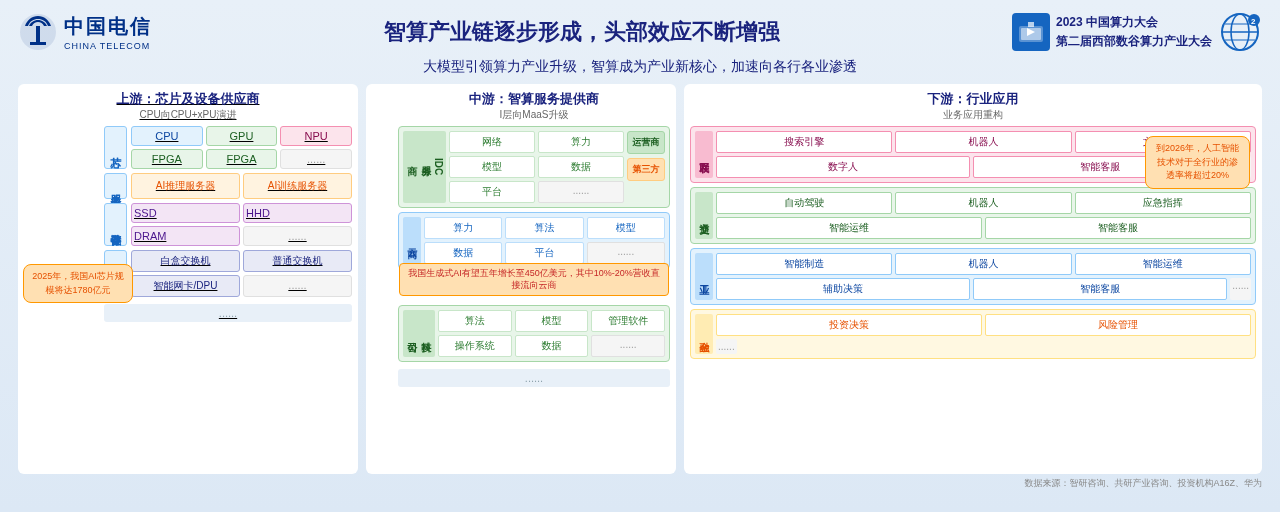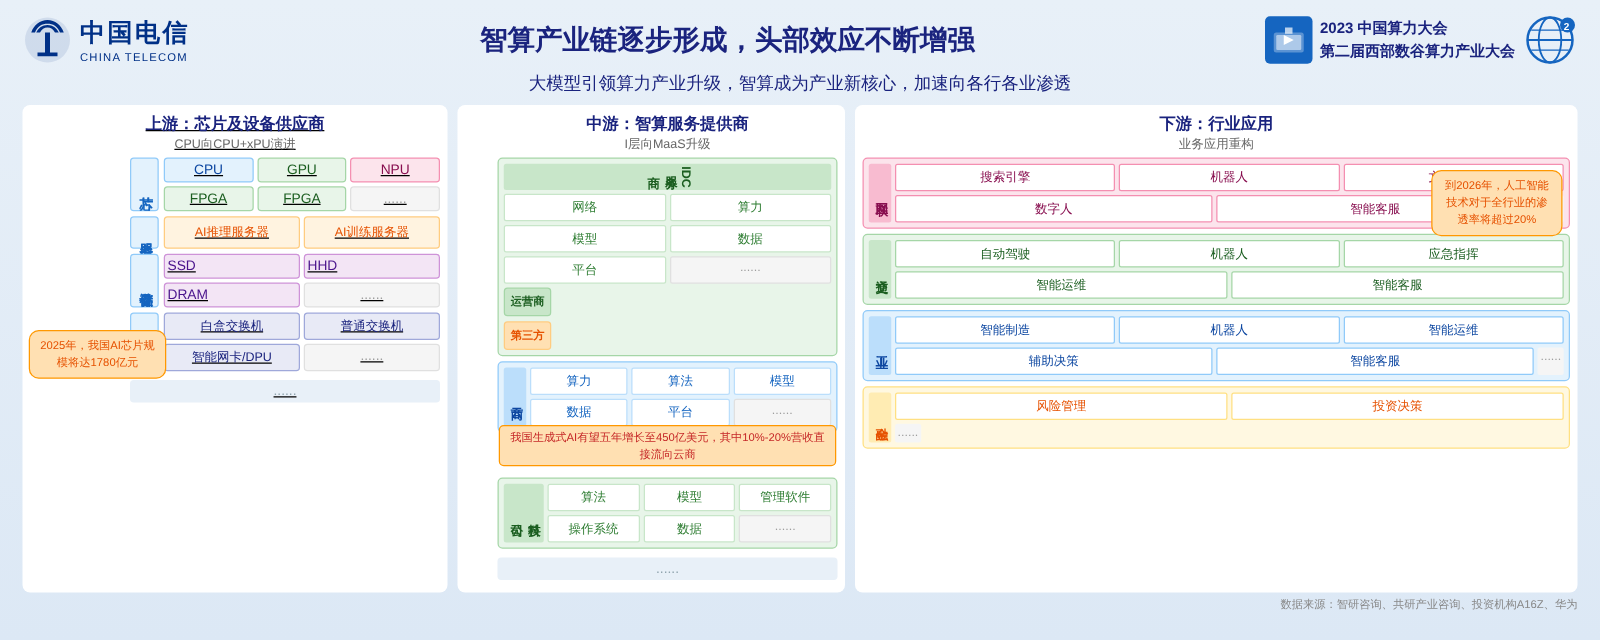--- a/index.html
+++ b/index.html
@@ -333,21 +333,20 @@
       gap: 4px;
       height: calc(100% - 36px);
     }
     .idc-block {
       display: flex;
       gap: 3px;
       background: #e8f5e9;
       border: 1px solid #a5d6a7;
       border-radius: 4px;
       padding: 4px;
-      flex-direction: column;
     }
     .cloud-block {
       display: flex;
       gap: 3px;
       background: #e3f2fd;
       border: 1px solid #90caf9;
       border-radius: 4px;
       padding: 4px;
     }
     .tech-block {
@@ -652,22 +651,22 @@
                 <div class="ind-cell blue">智能客服</div>
                 <div class="ind-dots">......</div>
               </div>
             </div>
           </div>
 
           <div class="industry-group finance">
             <div class="ind-label finance">金融</div>
             <div class="ind-content">
               <div class="ind-row">
+                <div class="ind-cell yellow">投资决策</div>
                 <div class="ind-cell yellow">风险管理</div>
-                <div class="ind-cell yellow">投资决策</div>
               </div>
               <div class="ind-row">
                 <div class="ind-dots">......</div>
               </div>
             </div>
           </div>
 
         </div>
       </div>
     </div>

